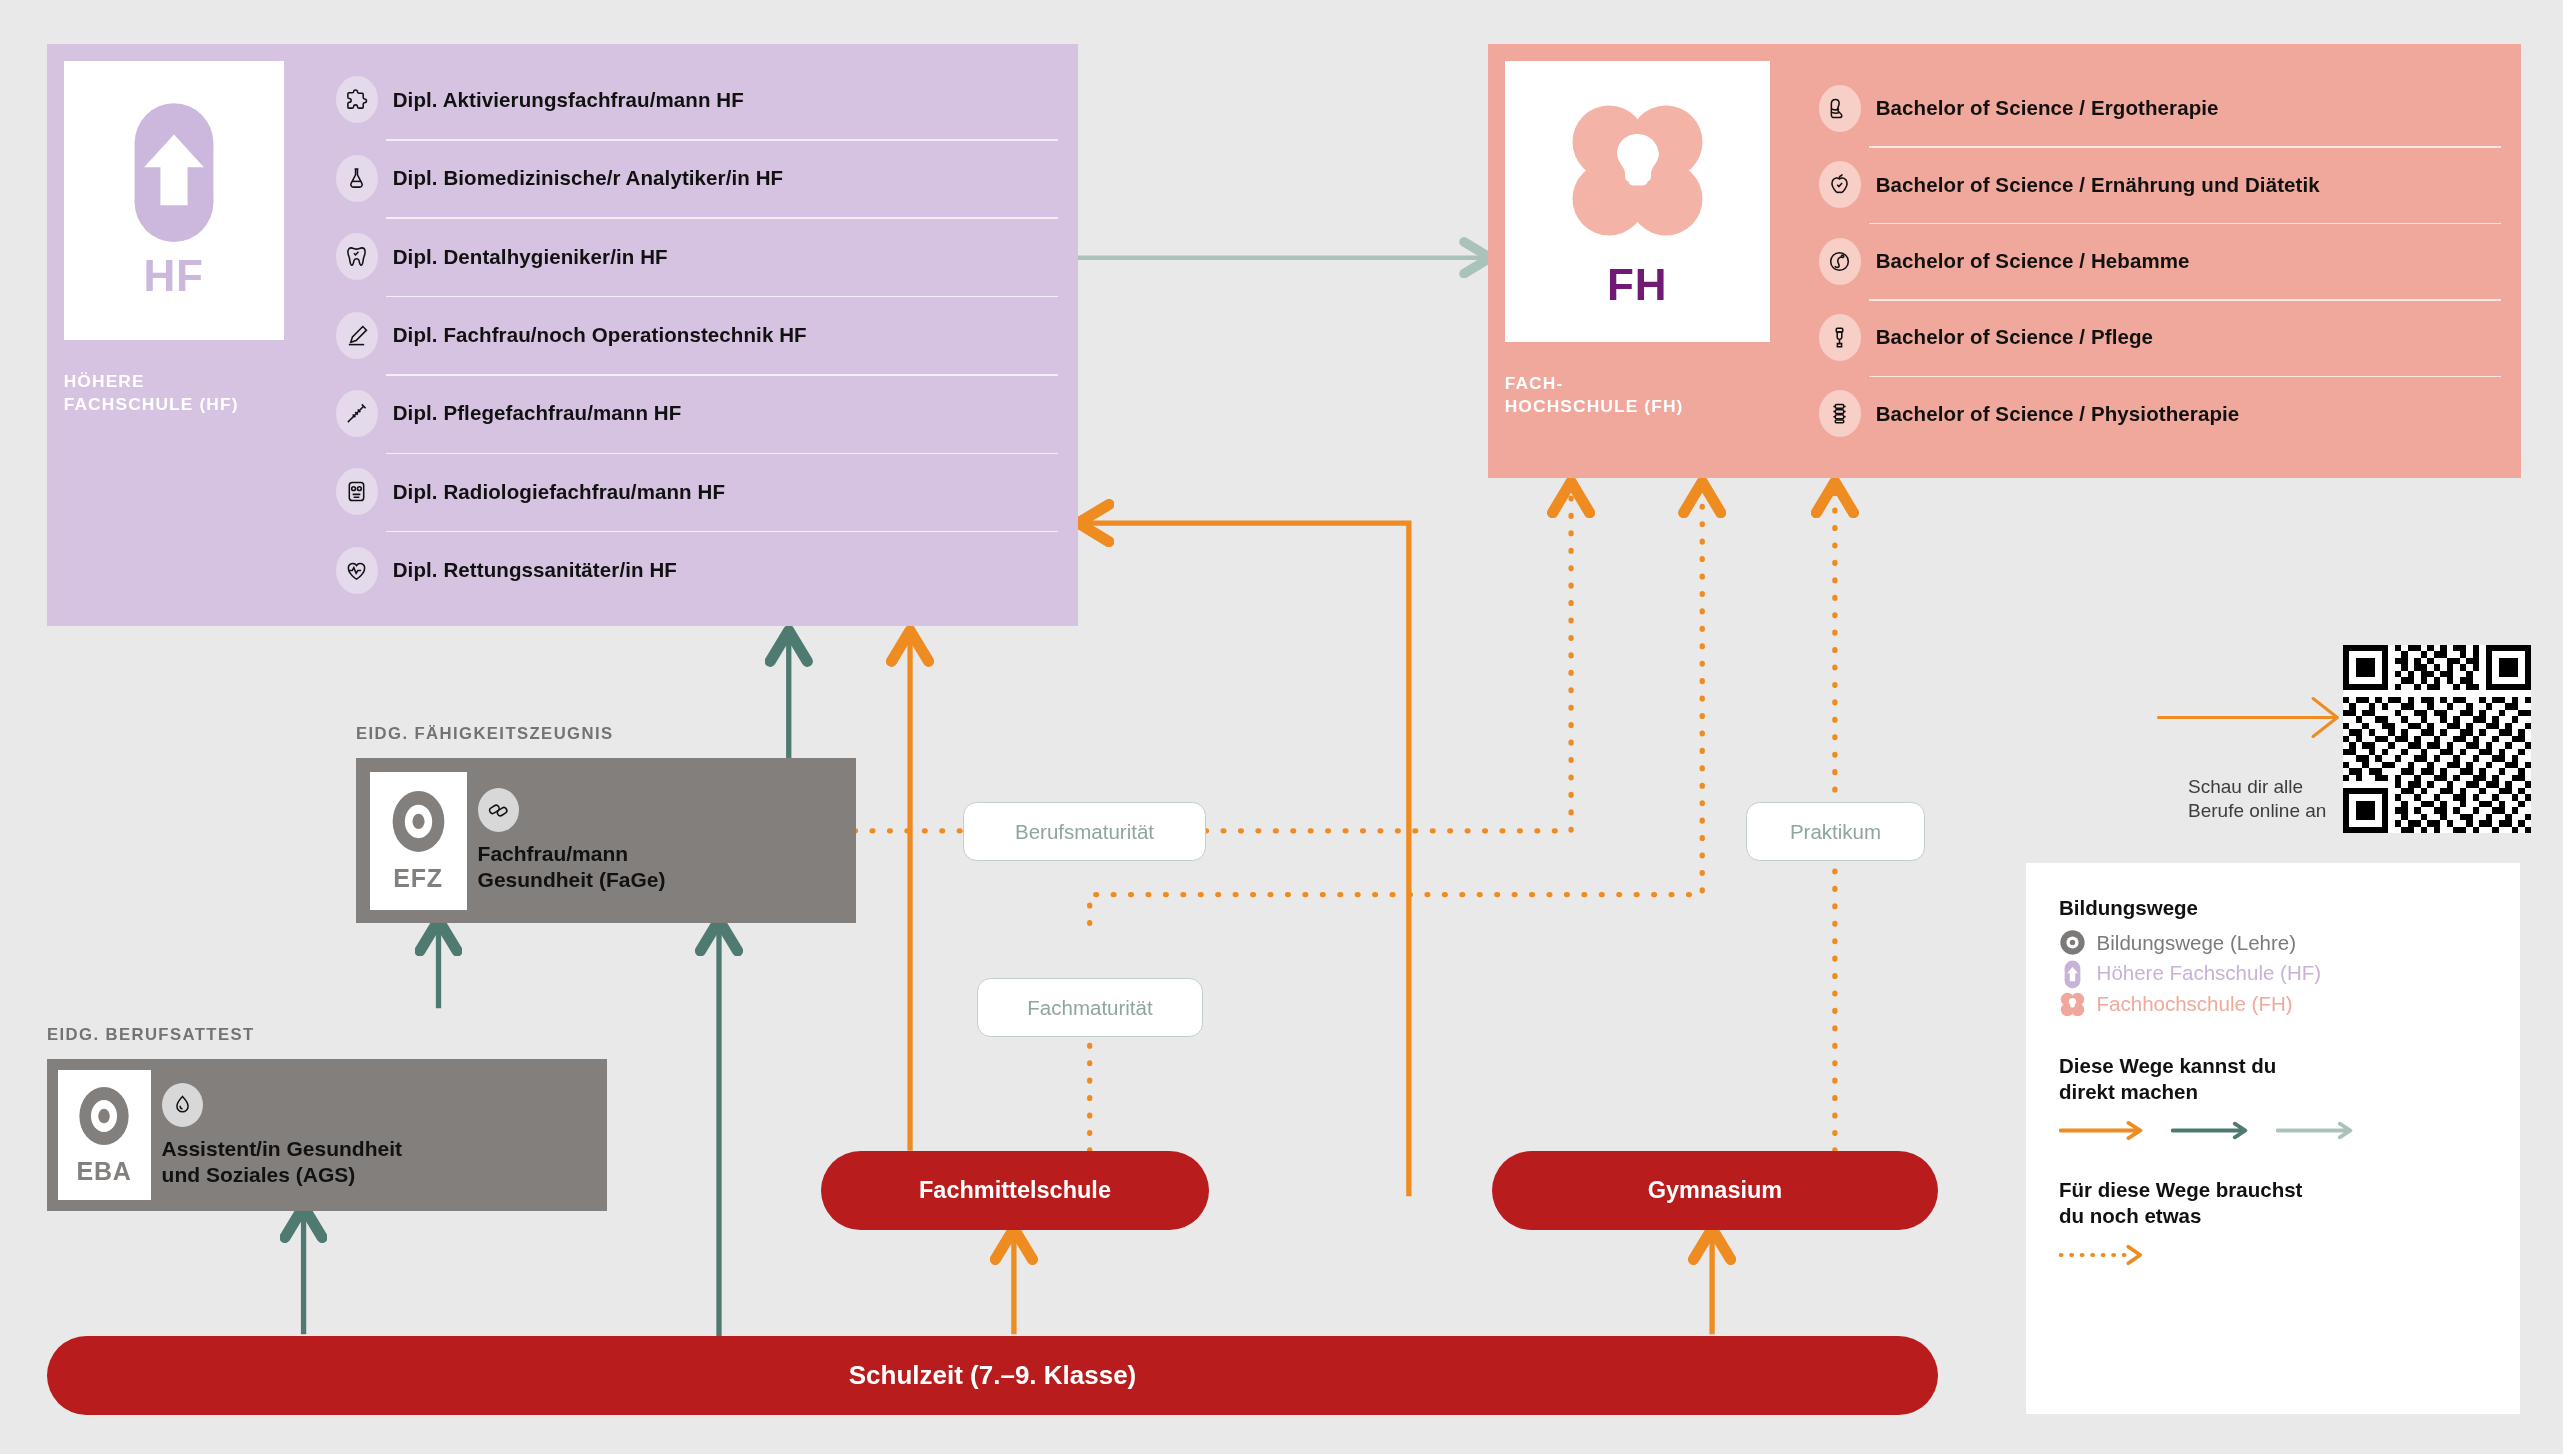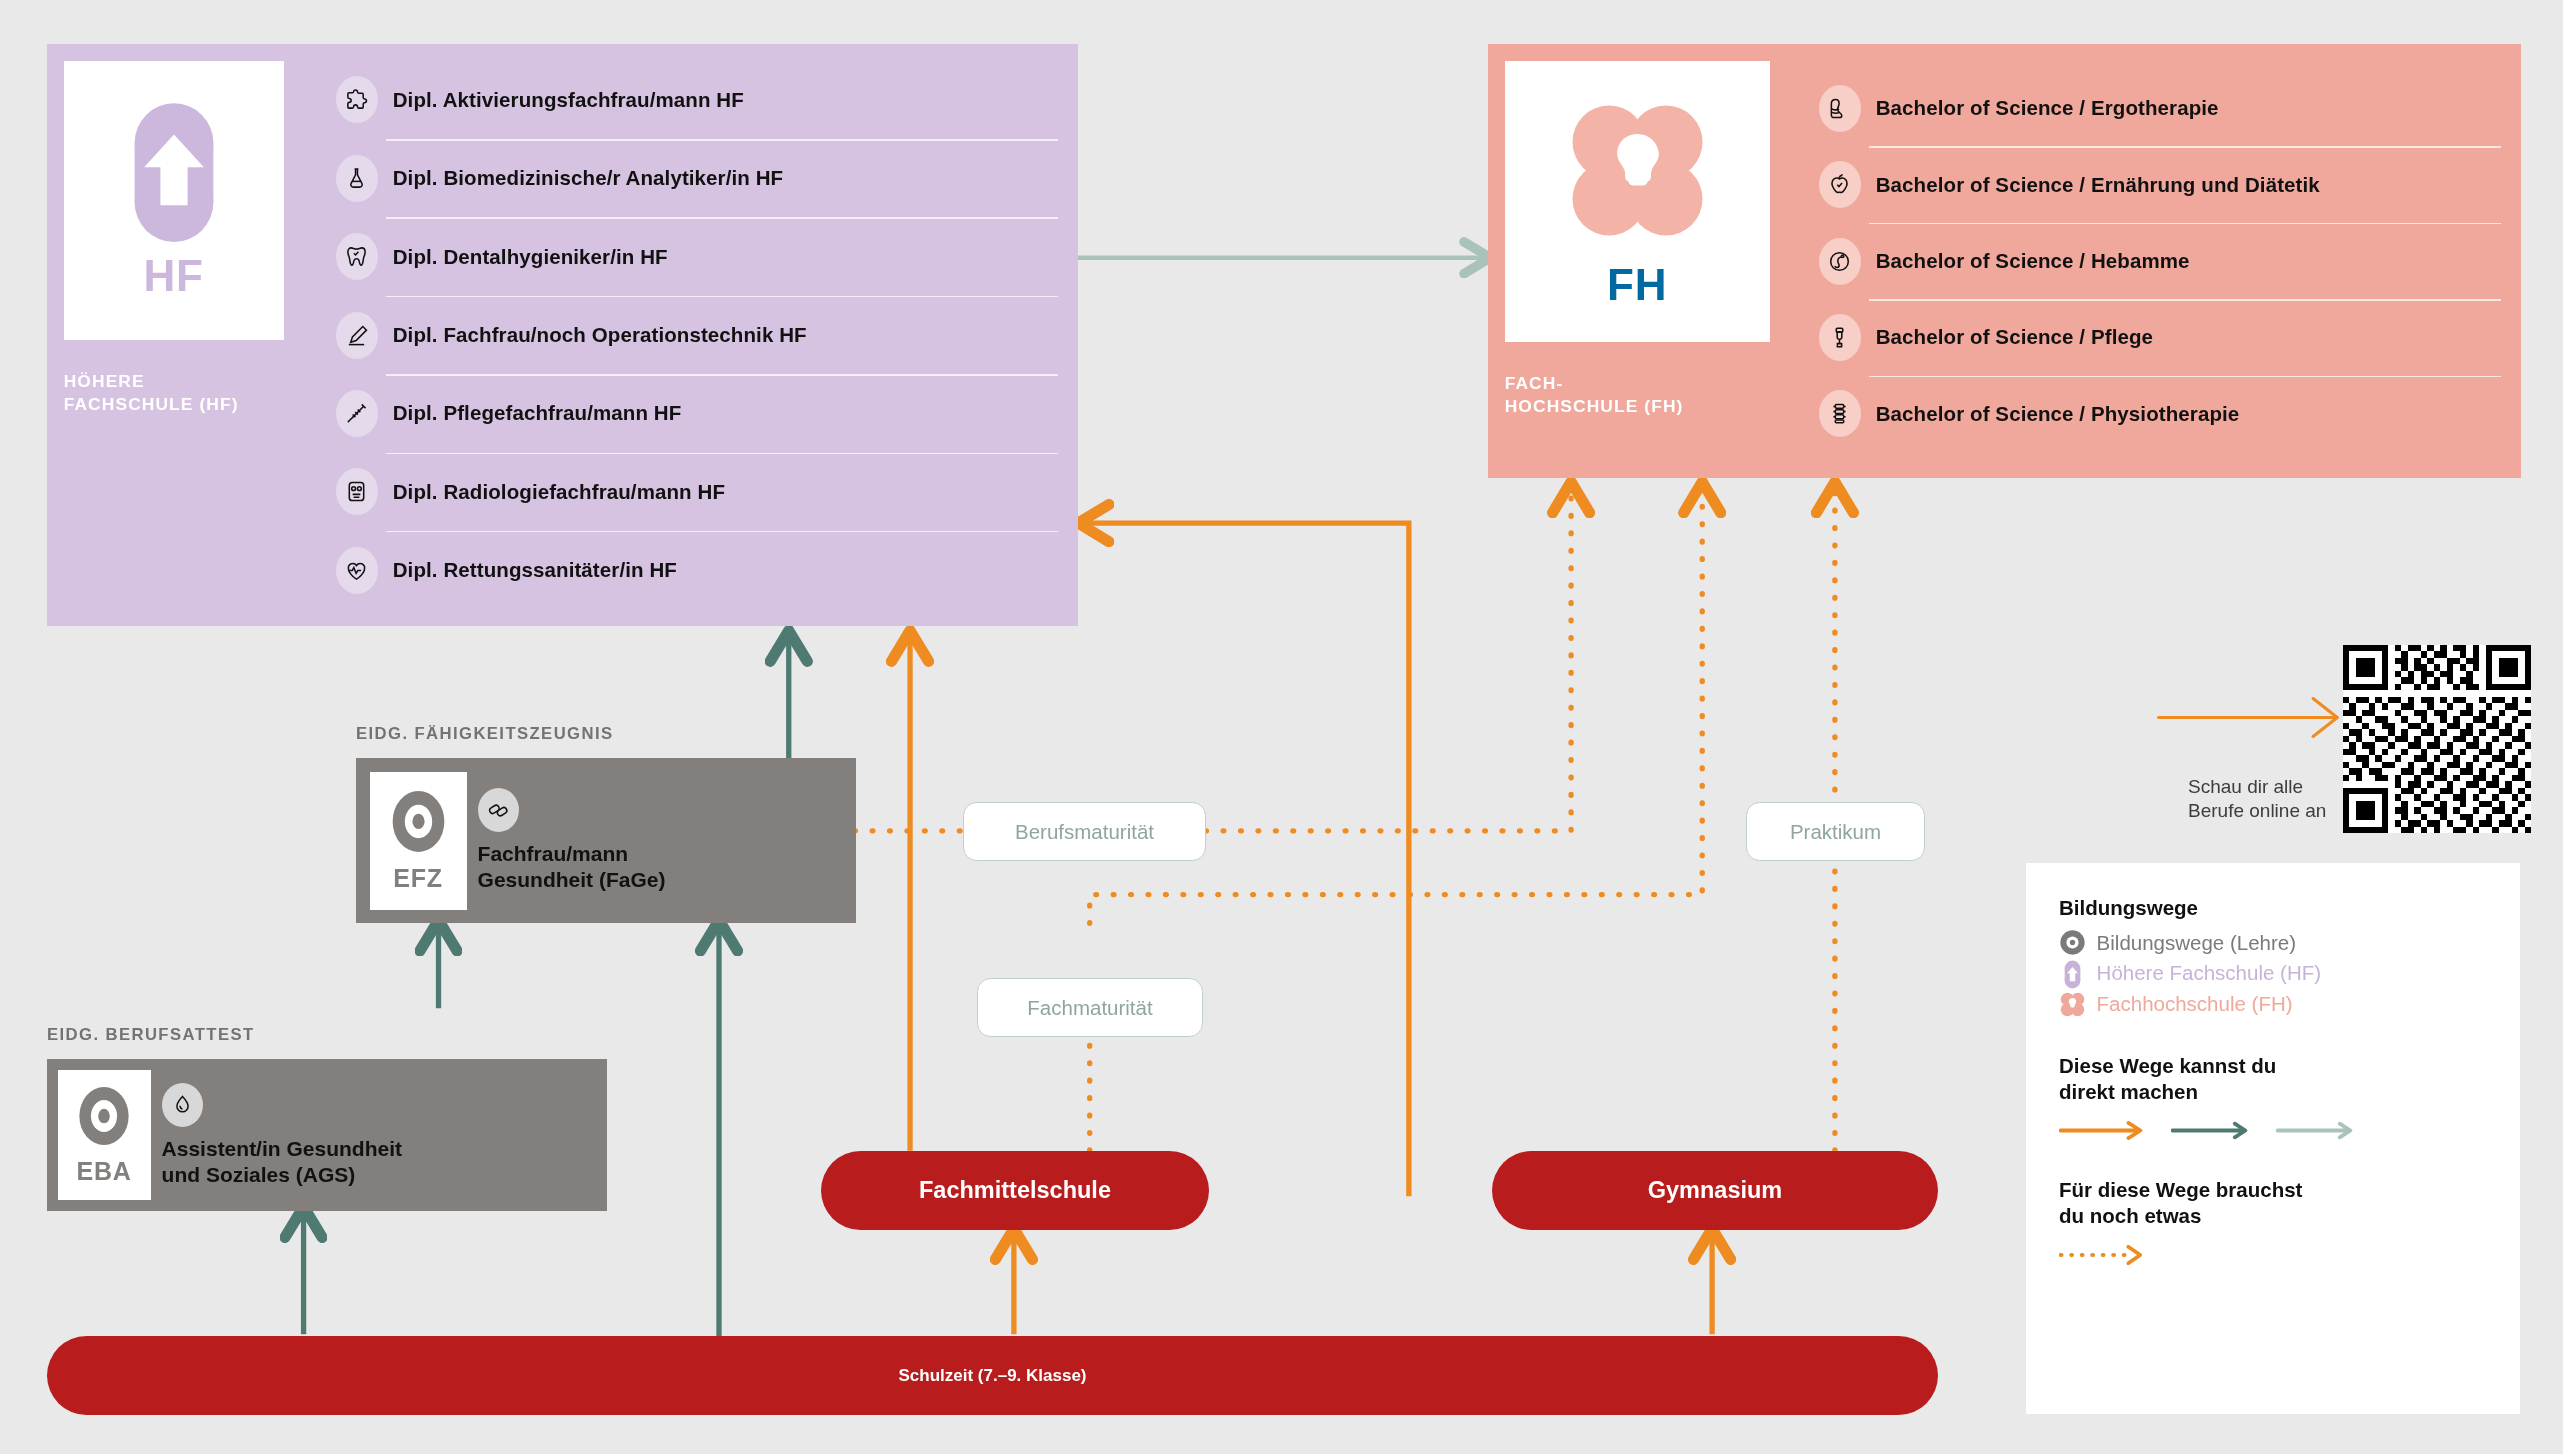--- a/index.html
+++ b/index.html
@@ -246,21 +246,21 @@
       <span>
         <svg width="149" height="149" viewBox="0 0 110 110">
           <circle cx="34" cy="34" r="27" fill="#F3B3A7"></circle>
           <circle cx="76" cy="34" r="27" fill="#F3B3A7"></circle>
           <circle cx="34" cy="76" r="27" fill="#F3B3A7"></circle>
           <circle cx="76" cy="76" r="27" fill="#F3B3A7"></circle>
           <rect x="26" y="26" width="58" height="58" fill="#F3B3A7"></rect>
           <path d="M55 28c-9 0-15 6.6-15 14.4 0 5.6 4 8.6 5.4 12.4.5 1.3.4 3 .4 4.6 0 2 .9 3.2 2.4 3.6.4 2 1.6 3 3.4 3h7.6c1.8 0 3-1 3.4-3 1.5-.4 2.4-1.6 2.4-3.6 0-1.6-.1-3.3.4-4.6 1.4-3.8 5.4-6.8 5.4-12.4C70 34.6 64 28 55 28z" fill="#FFFFFF"></path>
         </svg>
       </span>
-      <div class="logocap" style="font-size:44px; color:#0369a1; margin-top:15px;">FH</div>
+      <div class="logocap" style="font-size:44px; color:#701a75; margin-top:15px;">FH</div>
     </div>
     <div class="cardside" style="left:16.7px; top:328px; font-size:17.4px;">
       <div>FACH-</div>
       <div>HOCHSCHULE (FH)</div>
     </div>
 
     <div class="courselist" style="margin:26px 0 26px 49px;">
       <div class="courserow">
         <div class="cbadge" style="background:#F7CFC7;">
           <svg viewBox="0 0 24 24" fill="none" stroke="#111" stroke-width="1.6">
@@ -378,21 +378,21 @@
     <span>Praktikum</span>
   </div>
 
   <div class="pill" style="left:821px; top:1151px; width:388px; height:79px; justify-content:center;">
     <span style="font-size:23.5px;">Fachmittelschule</span>
   </div>
   <div class="pill" style="left:1492px; top:1151px; width:446px; height:79px; justify-content:center;">
     <span style="font-size:23.5px;">Gymnasium</span>
   </div>
   <div class="pill" style="left:47px; top:1336px; width:1891px; height:79px; justify-content:center;">
-    <span style="font-size:17px;">Schulzeit (7.–9. Klasse)</span>
+    <span style="font-size:26px;">Schulzeit (7.–9. Klasse)</span>
   </div>
 
   <svg class="qrwrap" style="left:2157px; top:694px;" width="197" height="47" viewBox="0 0 260 62">
     <path d="M2,31 H236 M206,6 L238,31 L206,56" fill="none" stroke="#EE8B21" stroke-width="4" stroke-linecap="round" stroke-linejoin="round"></path>
   </svg>
 
   <div class="qrwrap" style="left:2343px; top:645px; width:188px; height:188px;">
     <svg width="188" height="188" viewBox="0 0 29 29" shape-rendering="crispEdges">
       <rect width="29" height="29" fill="#FFFFFF"></rect>
       <g fill="#000000">

